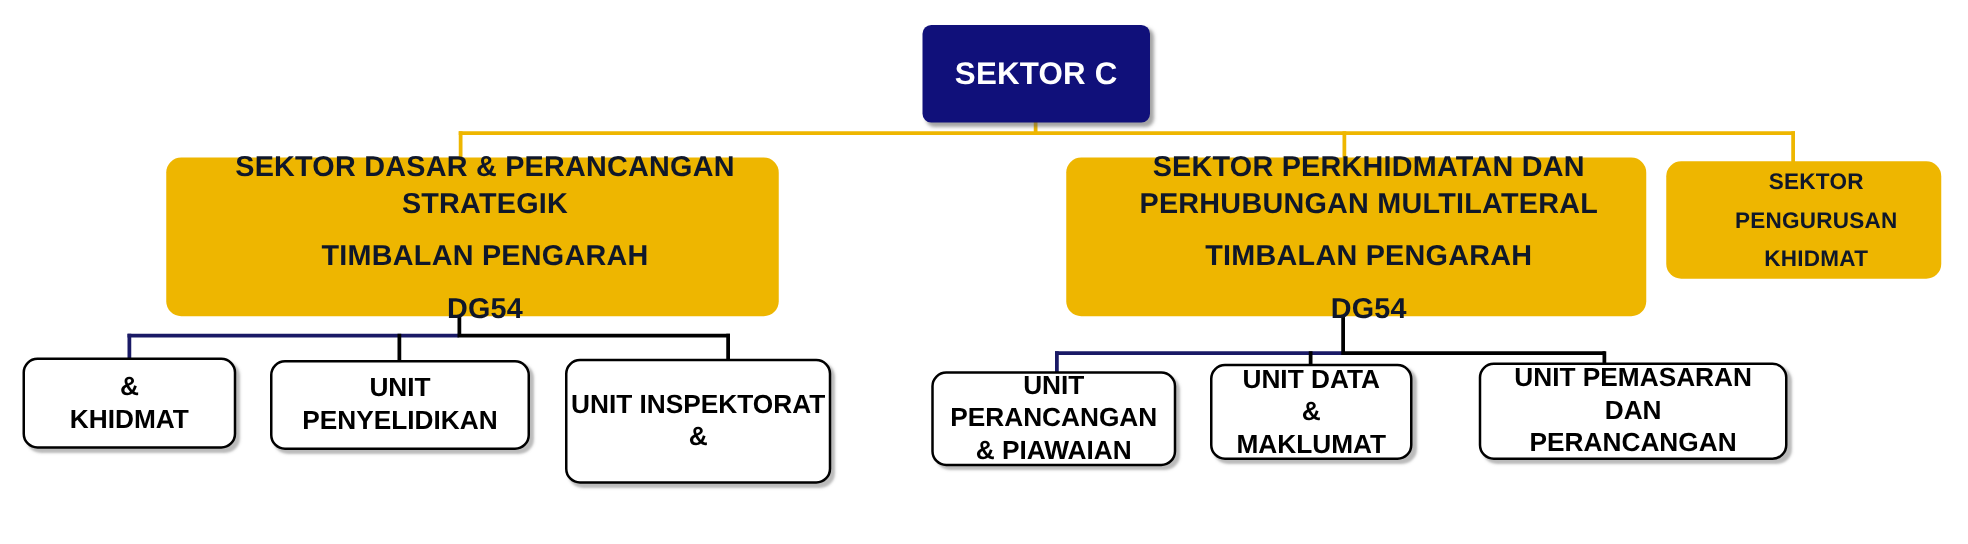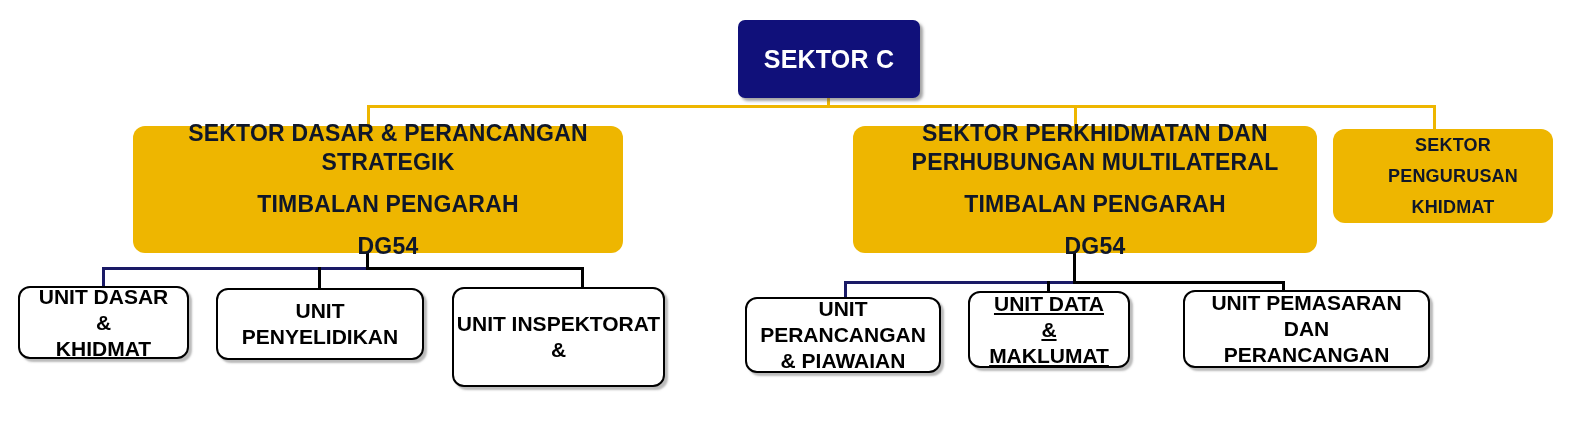--- a/index.html
+++ b/index.html
@@ -137,21 +137,20 @@
   <div class="node-sector small" style="left:1333px; top:129px; width:200px; height:94px;">
     <div class="box-lines">
       <span class="ln">SEKTOR</span>
       <span class="ln">PENGURUSAN</span>
       <span class="ln">KHIDMAT</span>
     </div>
   </div>
 
   <div class="node-unit" style="left:18px; top:286px; width:171px; height:73px;">
     <div class="box-lines">
-      <span class="ln">UNIT DASAR</span>
       <span class="ln">&amp;</span>
       <span class="ln">KHIDMAT</span>
     </div>
   </div>
 
   <div class="node-unit" style="left:216px; top:288px; width:208px; height:72px;">
     <div class="box-lines">
       <span class="ln">UNIT</span>
       <span class="ln">PENYELIDIKAN</span>
     </div>
@@ -165,21 +164,21 @@
   </div>
 
   <div class="node-unit" style="left:745px; top:297px; width:196px; height:76px;">
     <div class="box-lines">
       <span class="ln">UNIT</span>
       <span class="ln">PERANCANGAN</span>
       <span class="ln">&amp; PIAWAIAN</span>
     </div>
   </div>
 
-  <div class="node-unit" style="left:968px; top:291px; width:162px; height:77px;text-decoration:underline;">
+  <div class="node-unit" style="left:968px; top:291px; width:162px; height:77px;">
     <div class="box-lines">
       <span class="ln">UNIT DATA</span>
       <span class="ln">&amp;</span>
       <span class="ln">MAKLUMAT</span>
     </div>
   </div>
 
   <div class="node-unit" style="left:1158px; top:290px; width:247px; height:78px;margin-left:25px;">
     <div class="box-lines">
       <span class="ln">UNIT PEMASARAN</span>

